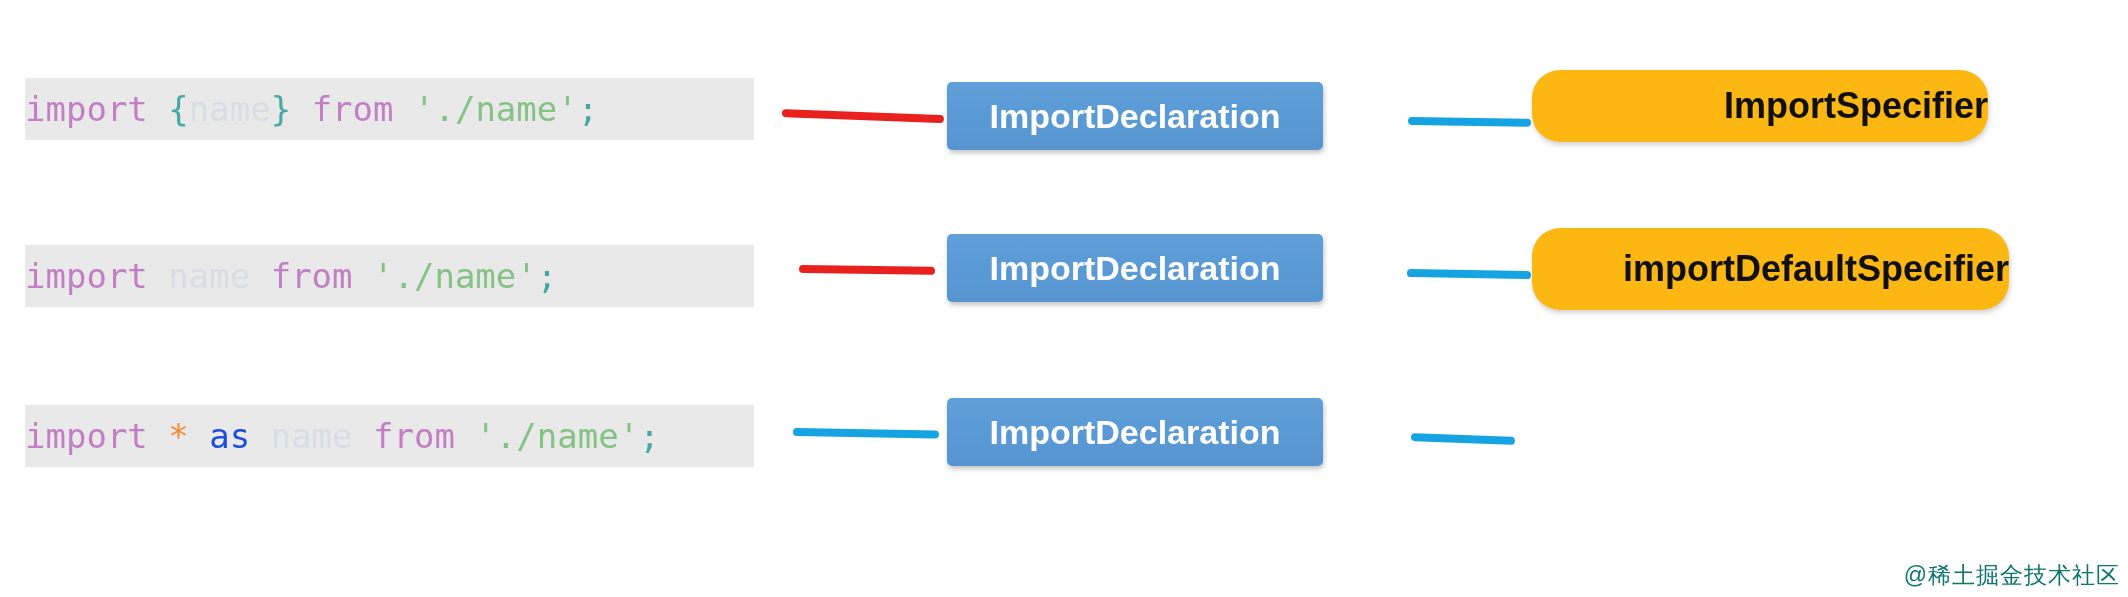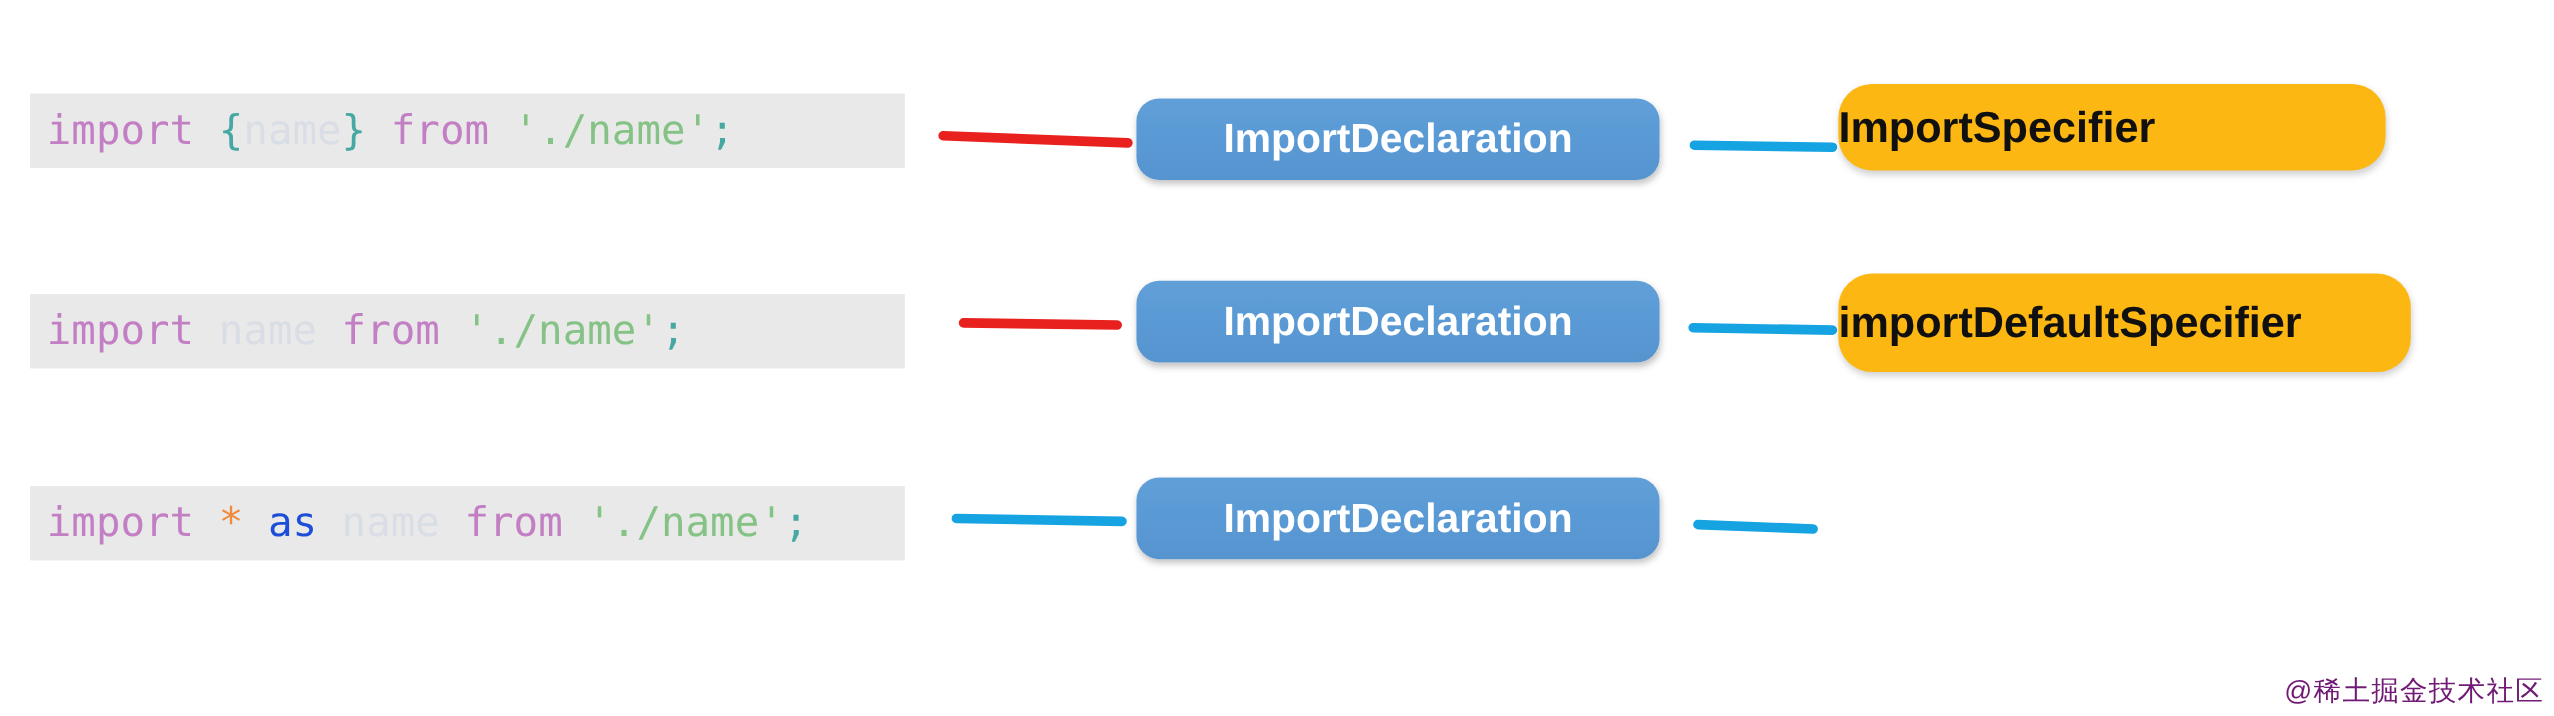--- a/index.html
+++ b/index.html
@@ -18,59 +18,58 @@
 
   
   .code-box {
     position: absolute;
     left: 25px;
     width: 729px;
     height: 62px;
     background: #e9e9e9;
     display: flex;
     align-items: center;
-    padding-left: 14px;
     box-sizing: border-box;
     font-family: "DejaVu Sans Mono", "Liberation Mono", monospace;
     font-size: 34px;
     white-space: pre;
   }
   .code-box.r1 { top: 78px; }
   .code-box.r2 { top: 245px; }
   .code-box.r3 { top: 405px; }
 
   
   .decl-box {
     position: absolute;
     left: 947px;
-    width: 436px;
+    width: 376px;
     height: 68px;
     background: linear-gradient(180deg, #619fd8 0%, #5b9bd5 40%, #5694cf 100%);
-    border-radius: 19px;
+    border-radius: 5px;
     box-shadow: 1px 3px 5px rgba(60,60,60,0.30);
     display: flex;
     align-items: center;
     justify-content: center;
     color: #ffffff;
     font-weight: bold;
     font-size: 34px;
   }
   .decl-box.r1 { top: 82px; }
   .decl-box.r2 { top: 234px; }
   .decl-box.r3 { top: 398px; }
 
   
   .spec-box {
     position: absolute;
     background: #fcb713;
     border-radius: 28px;
     box-shadow: 1px 3px 5px rgba(80,80,80,0.25);
     display: flex;
     align-items: center;
-    justify-content: flex-start;
+    justify-content: flex-end;
     color: #101010;
     font-weight: bold;
     font-size: 36px;
   }
   .spec-box.r1 { left: 1532px; top: 70px;  width: 456px; height: 72px; }
   .spec-box.r2 { left: 1532px; top: 228px; width: 477px; height: 82px; }
   .spec-box.r3 { left: 1512px; top: 392px; width: 538px; height: 76px; }
 
   
   .connector {
@@ -85,21 +84,21 @@
   .connector.c2r { left: 1407px; top: 269px; width: 124px; transform: rotate(1deg); }
   .connector.c3l { left: 793px;  top: 428px; width: 146px; transform: rotate(1deg); }
   .connector.c3r { left: 1411px; top: 433px; width: 104px; transform: rotate(2.2deg); }
 
   
   .watermark {
     position: absolute;
     right: 8px;
     top: 560px;
     font-size: 23px;
-    color: #701a75;
+    color: #0f766e;
     font-family: "Liberation Sans", sans-serif;
     letter-spacing: 1px;
   }
 </style>
 </head>
 <body>
 
 <div id="canvas">
 
   <div class="code-box r1"><span style="color: rgb(195, 127, 195);">import </span><span style="color: rgb(69, 168, 162);">{</span><span style="color: rgb(217, 221, 229);">name</span><span style="color: rgb(69, 168, 162);">} </span><span style="color: rgb(195, 127, 195);">from </span><span style="color: rgb(133, 194, 133);">'./name'</span><span style="color: rgb(69, 168, 162);">;</span></div>

